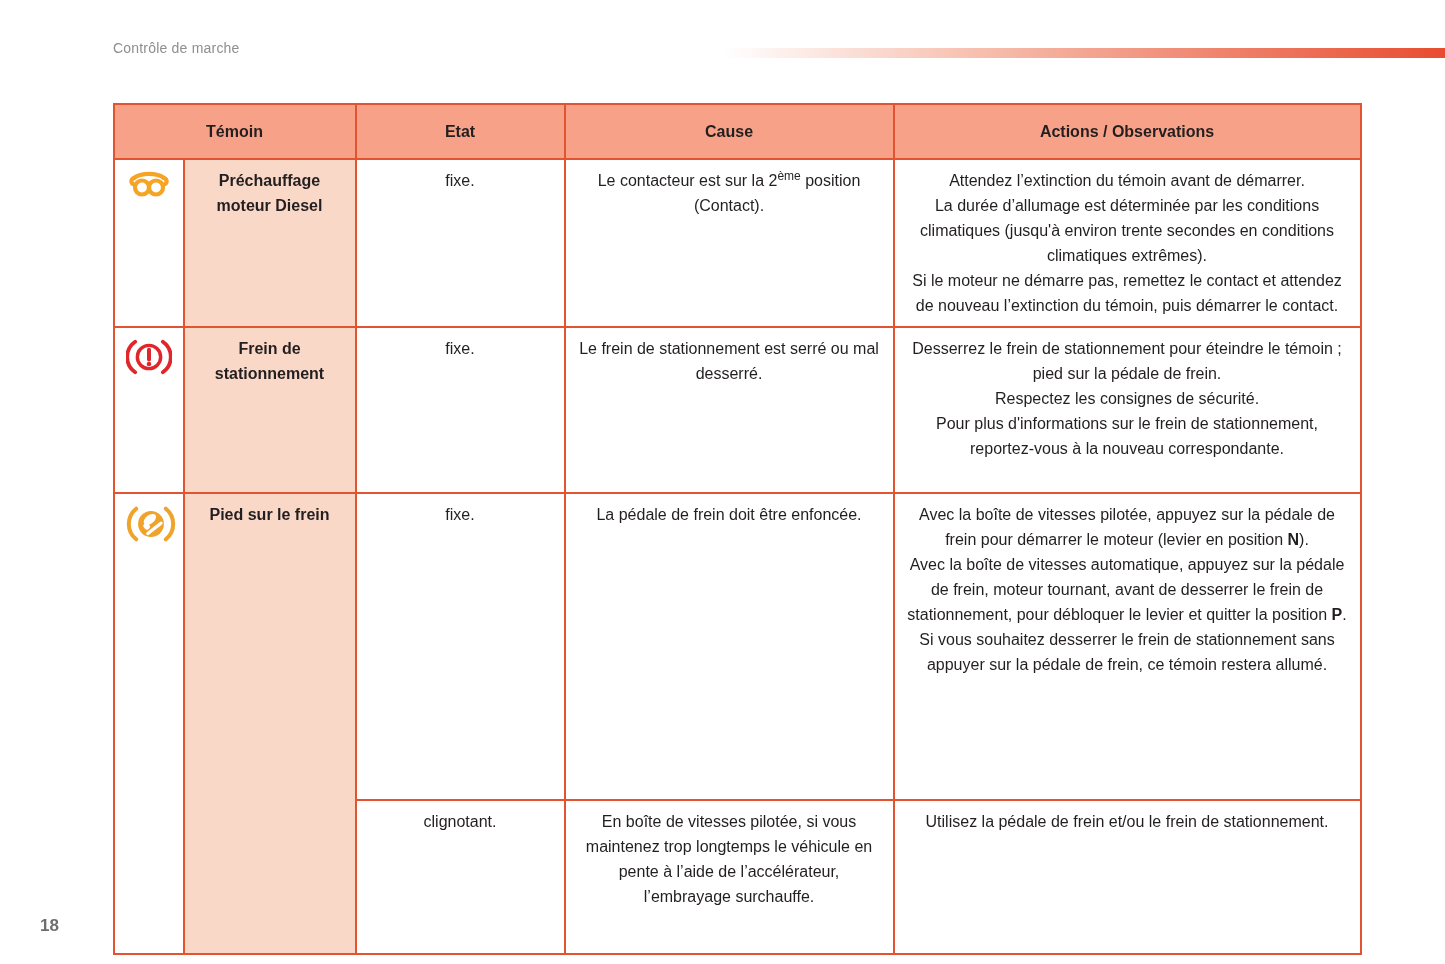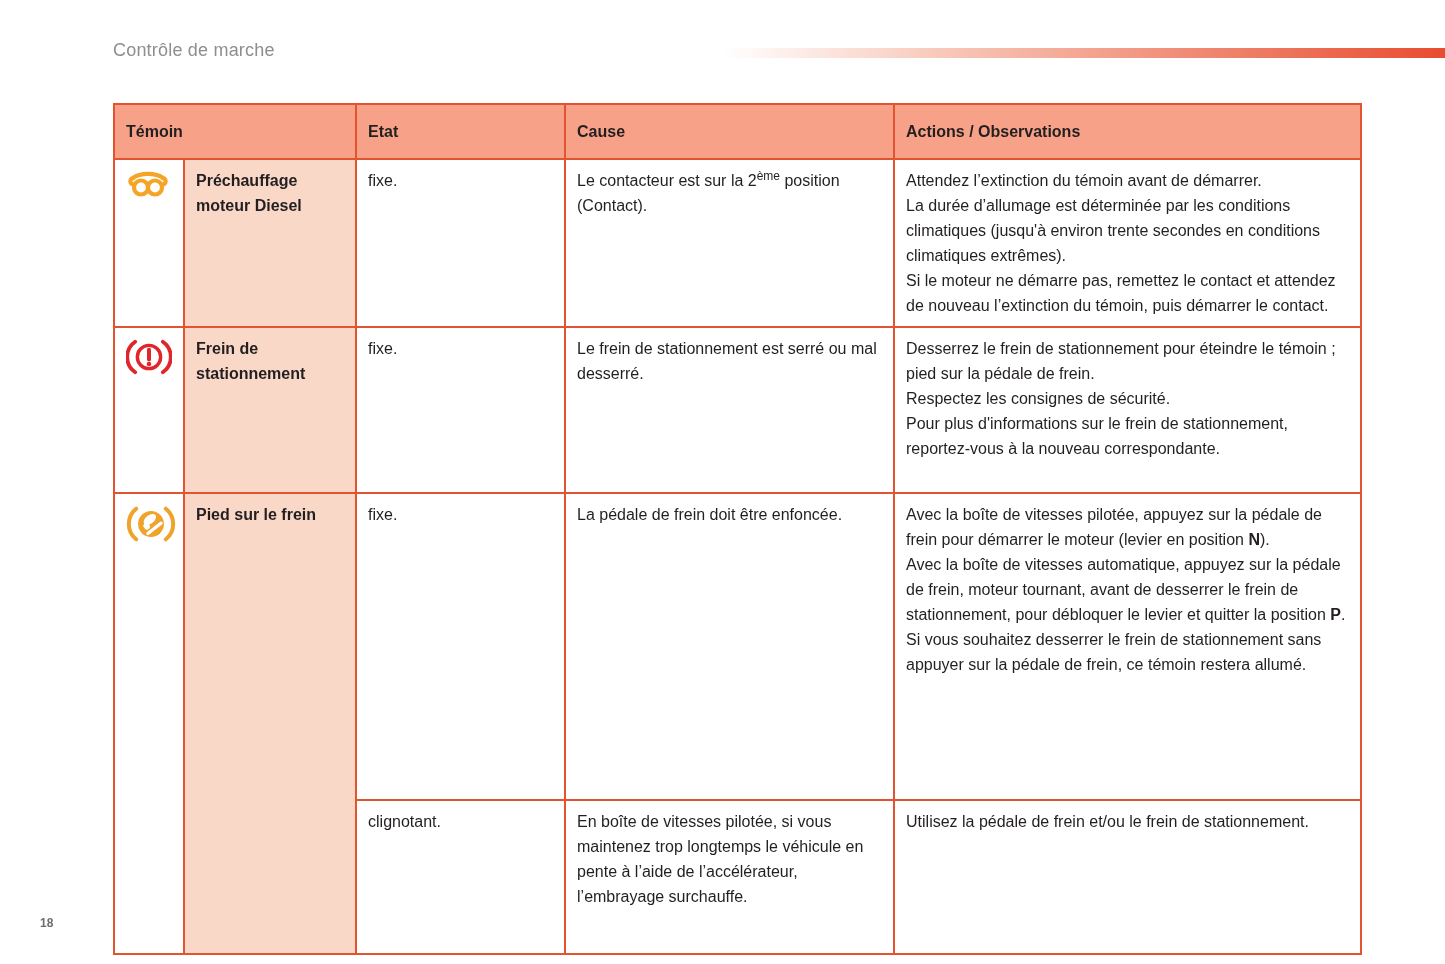--- a/index.html
+++ b/index.html
@@ -3,37 +3,37 @@
 <meta charset="utf-8">
 <style>
   html,body{margin:0;padding:0;}
   body{
     width:1445px;height:964px;position:relative;background:#ffffff;
     font-family:"Liberation Sans", sans-serif;color:var(--body-text,#231f20);
     overflow:hidden;
   }
   .page-header-title{
     position:absolute;left:113px;top:40px;
-    font-size:18px;color:var(--muted-text,#8e8e91);letter-spacing:.2px;
+    font-size:14px;color:var(--muted-text,#8e8e91);letter-spacing:.2px;
   }
   .accent-bar{
     position:absolute;left:723px;top:48px;width:722px;height:10px;
     background:linear-gradient(to right, rgba(238,110,80,0) 0%, rgba(240,140,110,.55) 35%, var(--accent-bar,#e84c30) 100%);
   }
   .page-number{
     position:absolute;left:40px;top:916px;
-    font-size:12px;font-weight:bold;color:var(--page-number-text,#6d6e70);
+    font-size:17px;font-weight:bold;color:var(--page-number-text,#6d6e70);
   }
   table.warn{
     position:absolute;left:113px;top:103px;
     width:1247px;border-collapse:collapse;table-layout:fixed;
   }
   table.warn th, table.warn td{
     border:2px solid var(--table-border,#e2532f);
-    vertical-align:top;text-align:left;
+    vertical-align:top;text-align:center;
     font-size:16px;line-height:25px;
     padding:8px 12px 8px 11px;
     overflow:hidden;
   }
   table.warn thead th{
     background:var(--header-bg,#f7a288);
     font-weight:bold;vertical-align:middle;
     height:45px;padding-top:4px;padding-bottom:4px;
   }
   td.cell-icon{background:#ffffff;text-align:center;padding:8px 4px 4px 4px;}

